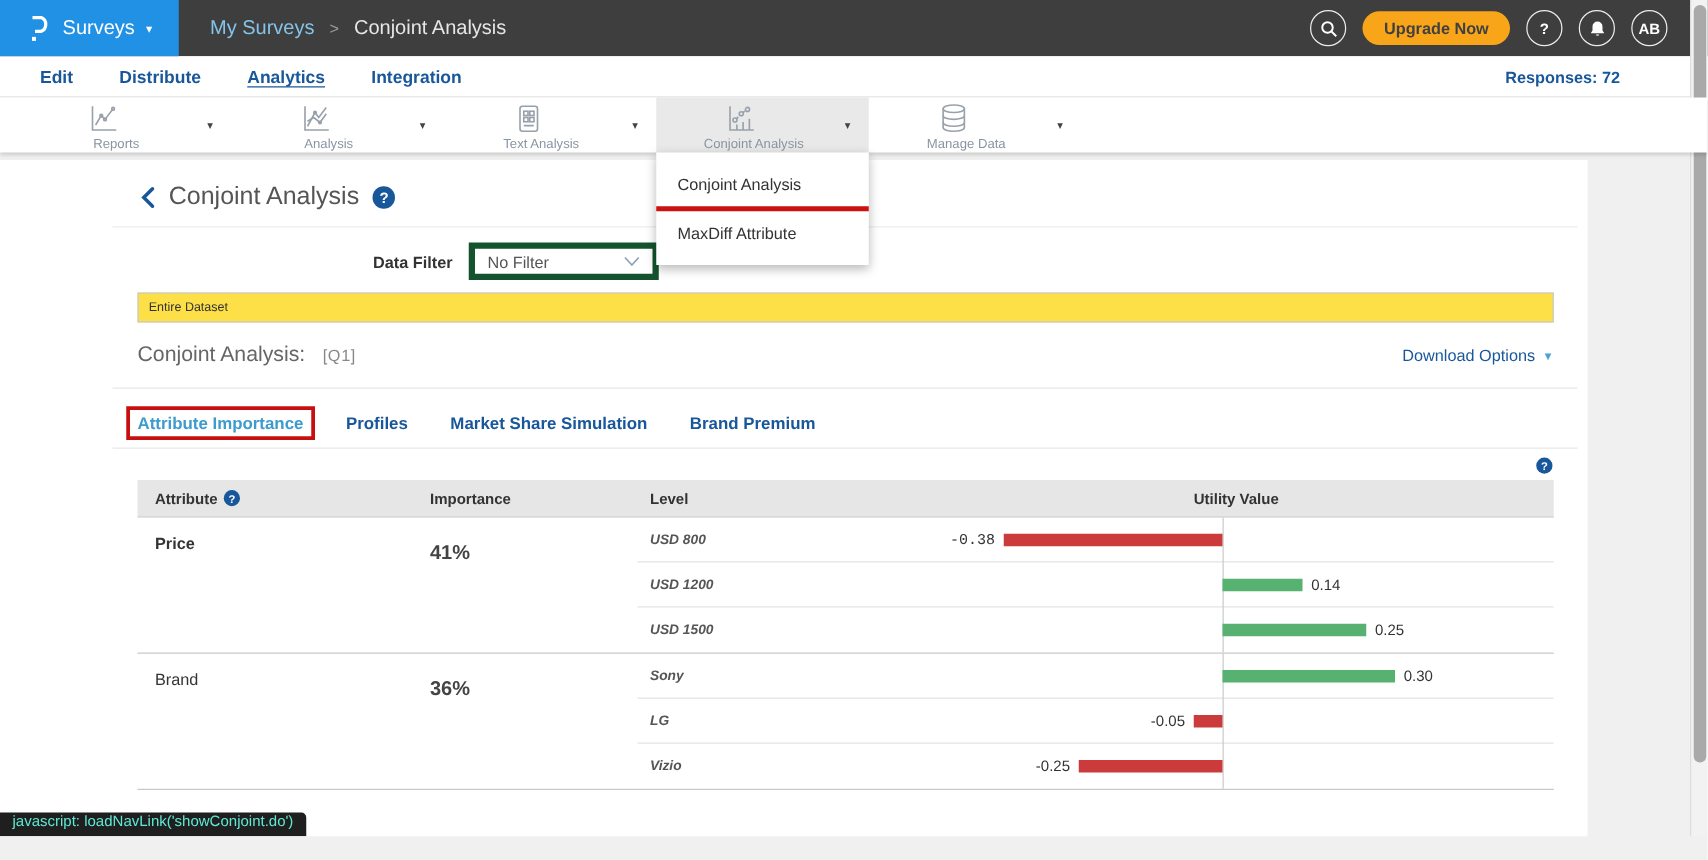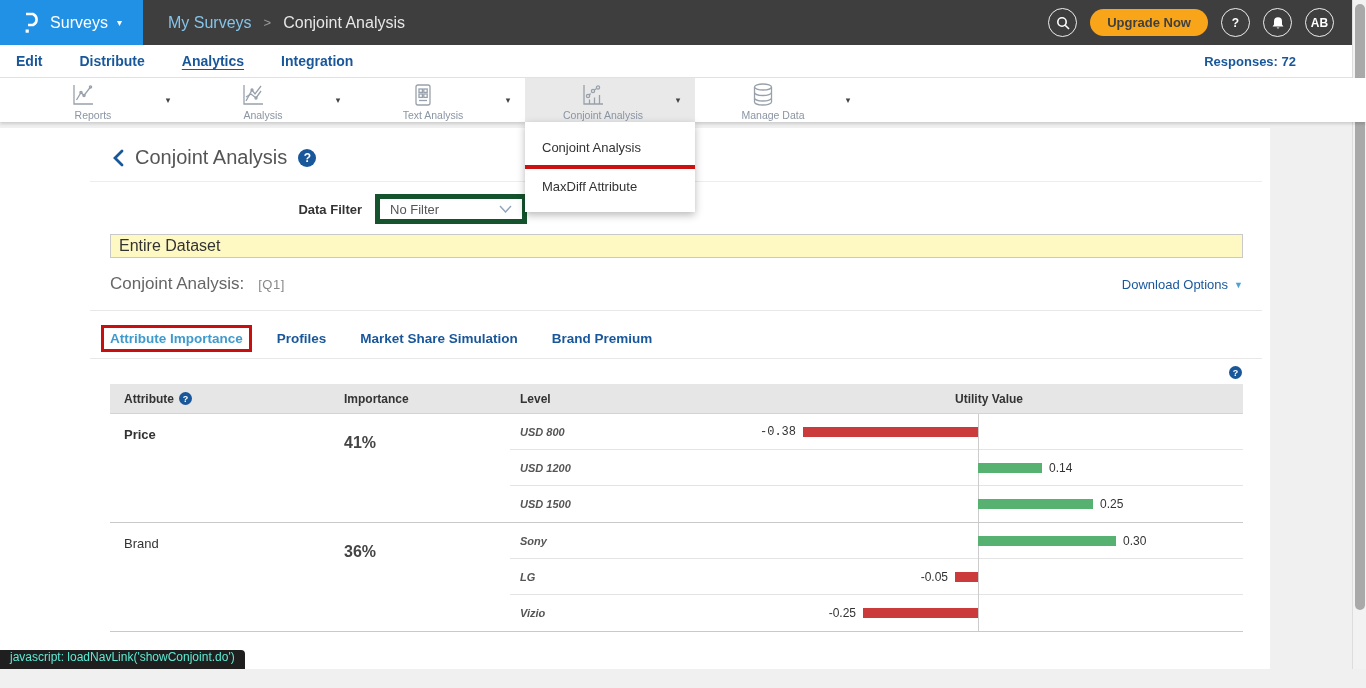--- a/index.html
+++ b/index.html
@@ -18,21 +18,21 @@
   .crumb-parent { color:#85c3e8; cursor:pointer; }
   .crumb-sep { color:#9a9a9a; font-size:13px; }
   .crumb-current { color:#e6e6e6; }
   .header-right { margin-left:auto; display:flex; align-items:center; gap:13px; margin-right:32px; }
   .hdr-circle { width:29px; height:29px; border:1.5px solid rgba(255,255,255,.9); border-radius:50%;
                 display:flex; align-items:center; justify-content:center; color:#fff; font-weight:bold; font-size:12px; cursor:pointer; }
   .upgrade-btn { background:#f9a51a; color:#404040; font-weight:bold; font-size:13px; border:none;
                  border-radius:14px; padding:6px 17px; cursor:pointer; }
 
   
-  .subnav { height:33px; background:#fff; border-bottom:1px solid #e3e3e3; display:flex; align-items:center; }
+  .subnav { height:33px; background:#fff; border-bottom:1px solid #e3e3e3; display:flex; align-items:center;padding-left:16px; }
   .subnav-links { display:flex; gap:37px; margin-left:16px; }
   .subnav-link { font-size:14px; font-weight:600; color:#19579b; cursor:pointer; text-decoration:none; }
   .subnav-link.active { text-decoration:underline; text-underline-offset:3px; }
   .responses { margin-left:auto; margin-right:70px; font-size:13px; font-weight:600; color:#19579b; }
 
   
   .toolbar { position:relative; height:44px; background:#fff; box-shadow:0 2px 3px rgba(0,0,0,.15); z-index:5; }
   .toolbar-items { display:flex; height:44px; padding-left:15px; }
   .tb-group { width:170px; display:flex; align-items:stretch; cursor:pointer; }
   .tb-group.selected { background:#e9e9e9; }
@@ -58,22 +58,22 @@
   .help-circle { width:18px; height:18px; border-radius:50%; background:#19579b; color:#fff;
                  font-size:12px; font-weight:bold; display:flex; align-items:center; justify-content:center; cursor:pointer; }
   .help-circle.small { width:13px; height:13px; font-size:9px; }
 
   .filter-row { display:flex; align-items:center; margin-top:12px; }
   .filter-label { width:362px; text-align:right; font-size:13px; font-weight:bold; color:#333; }
   .filter-select { margin-left:13px; width:152px; height:30px; border:5px solid #14532d; background:#fff;
                    display:flex; align-items:center; justify-content:space-between; padding:0 10px; cursor:pointer; }
   .filter-select-value { font-size:13px; color:#555; }
 
-  .dataset-input { margin:10px 0 0 110px; width:1133px; height:24px; border:1px solid #c9c9c9; background:#fef9c3;
-                   font-size:16px; color:#333; padding:0 8px; font-family:"Liberation Sans",sans-serif; }
+  .dataset-input { margin:10px 0 0 110px; width:1133px; height:24px; border:1px solid #c9c9c9; background:#fde047;
+                   font-size:10px; color:#333; padding:0 8px; font-family:"Liberation Sans",sans-serif; }
 
   .section-row { margin:16px 27px 0 110px; display:flex; align-items:baseline; }
   .section-title { font-size:17px; color:#666; }
   .section-question { font-size:13px; color:#888; margin-left:14px; letter-spacing:.5px; }
   .download-link { margin-left:auto; font-size:13px; font-weight:normal; color:#19579b; cursor:pointer; display:flex; align-items:center; gap:6px; }
   .download-caret { color:#4da3d4; font-size:9px; }
 
   .divider { margin:16px 8px 0 90px; border-top:1px solid #e8e8e8; }
 
   .tabs-row { margin:20px 27px 0 110px; display:flex; align-items:center; gap:34px; padding-bottom:12px; }

